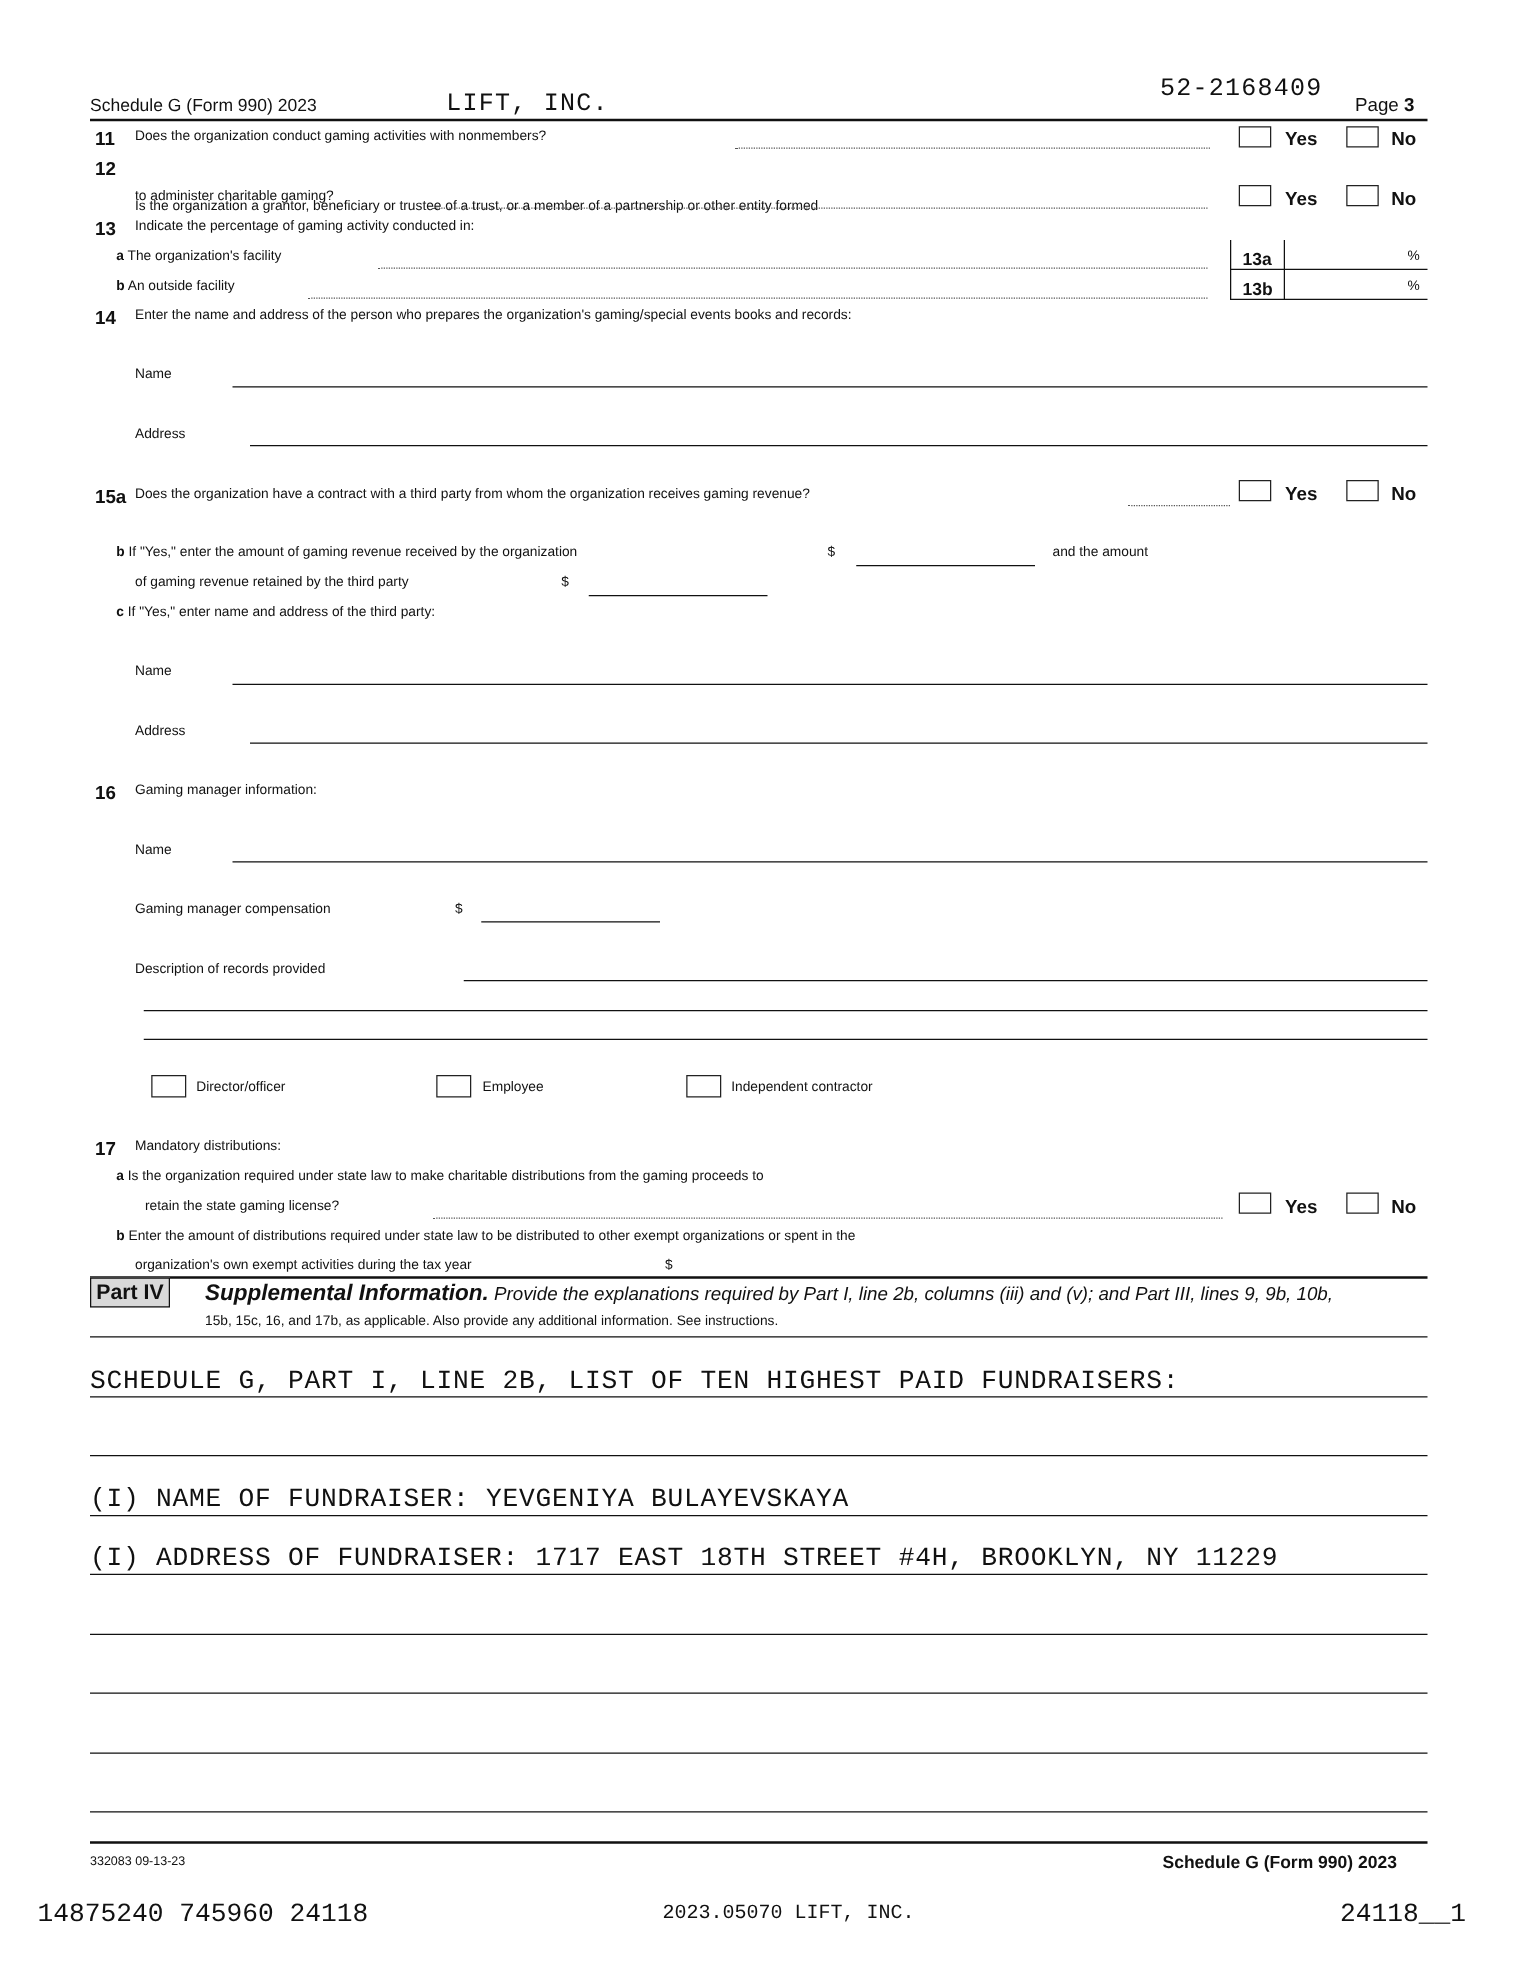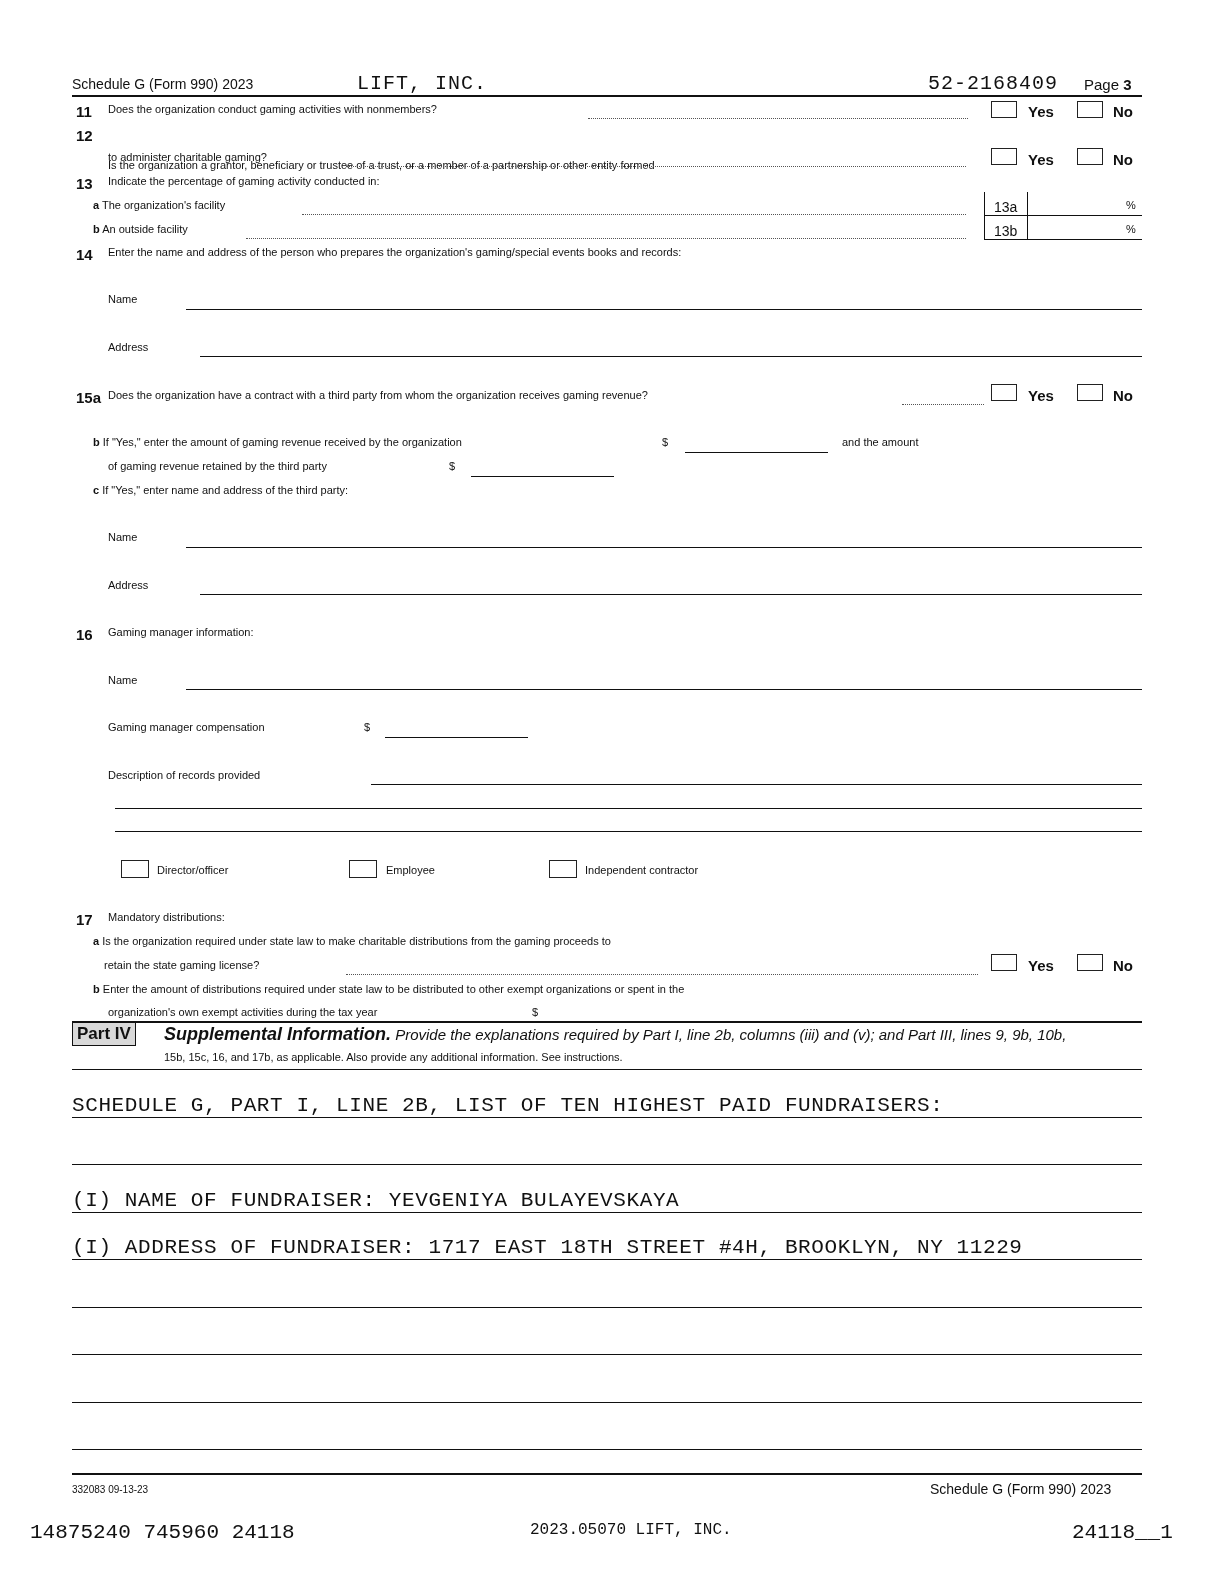--- a/index.html
+++ b/index.html
@@ -1,37 +1,37 @@
 <!DOCTYPE html>
 <html><head>
 <meta charset="utf-8">
 <style>
   html, body { margin: 0; padding: 0; background: #ffffff; }
   body { width: 1224px; height: 1584px; position: relative; overflow: hidden;
          font-family: "Liberation Sans", sans-serif; color: #111; }
   .abs { position: absolute; }
   .sans { font-family: "Liberation Sans", sans-serif; font-size: 11px; }
   .mono { font-family: "Liberation Mono", monospace; }
-  .b { font-weight: normal; }
+  .b { font-weight: bold; }
   .hr { position: absolute; height: 0; border-top: 1.5px solid #111; }
   .hr-thick { border-top-width: 2.5px; }
   .dots { position: absolute; height: 0; border-top: 1.5px dotted #555; }
   .cb { position: absolute; width: 26px; height: 17px; border: 1.2px solid #222; background: #fff; box-sizing: border-box; }
   .yn { position: absolute; font-weight: bold; font-size: 15px; }
   .num { position: absolute; font-weight: bold; font-size: 15px; }
   .box13 { position: absolute; border-left: 1.5px solid #111; }
   .mono-line { font-size: 21px; letter-spacing: 0.6px; }
   .partbox { position: absolute; background: #d9d9d9; border: 1.5px solid #111; font-weight: bold; font-size: 17px; padding: 0 4px; line-height: 22px; }
 </style>
 </head>
 <body>
 
 <div class="abs sans" style="left:72px;top:76px;font-size:14px;">Schedule G (Form 990) 2023</div>
 <div class="abs mono" style="left:357px;top:72px;font-size:20px;letter-spacing:1px;">LIFT, INC.</div>
-<div class="abs mono" style="left:928px;top:72px;font-size:20px;letter-spacing:1px;">52-2168409</div>
+<div class="abs mono" style="left:928px;top:60px;font-size:20px;letter-spacing:1px;">52-2168409</div>
 <div class="abs sans" style="left:1084px;top:76px;font-size:15px;"><span>Page</span> <b>3</b></div>
 <div class="hr hr-thick" style="left:72px;top:95px;width:1070px;"></div>
 
 <div class="num" style="left:76px;top:103px;">11</div>
 <div class="abs sans" style="left:108px;top:103px;">Does the organization conduct gaming activities with nonmembers?</div>
 <div class="dots" style="left:588px;top:118px;width:380px;"></div>
 <div class="cb" style="left:991px;top:101px;"></div>
 <div class="yn" style="left:1028px;top:103px;">Yes</div>
 <div class="cb" style="left:1077px;top:101px;"></div>
 <div class="yn" style="left:1113px;top:103px;">No</div>
@@ -115,21 +115,21 @@
 <div class="cb" style="left:121px;top:860px;width:28px;height:18px;"></div>
 <div class="abs sans" style="left:157px;top:864px;">Director/officer</div>
 <div class="cb" style="left:349px;top:860px;width:28px;height:18px;"></div>
 <div class="abs sans" style="left:386px;top:864px;">Employee</div>
 <div class="cb" style="left:549px;top:860px;width:28px;height:18px;"></div>
 <div class="abs sans" style="left:585px;top:864px;">Independent contractor</div>
 
 <div class="num" style="left:76px;top:911px;">17</div>
 <div class="abs sans" style="left:108px;top:911px;">Mandatory distributions:</div>
 <div class="abs sans" style="left:93px;top:935px;"><b>a</b> <span>Is the organization required under state law to make charitable distributions from the gaming proceeds to</span></div>
-<div class="abs sans" style="left:104px;top:959px;text-align:right;">retain the state gaming license?</div>
+<div class="abs sans" style="left:116px;top:959px;text-align:right;">retain the state gaming license?</div>
 <div class="dots" style="left:346px;top:974px;width:632px;"></div>
 <div class="cb" style="left:991px;top:954px;"></div>
 <div class="yn" style="left:1028px;top:957px;">Yes</div>
 <div class="cb" style="left:1077px;top:954px;"></div>
 <div class="yn" style="left:1113px;top:957px;">No</div>
 <div class="abs sans" style="left:93px;top:983px;"><b>b</b> <span>Enter the amount of distributions required under state law to be distributed to other exempt organizations or spent in the</span></div>
 <div class="abs sans" style="left:108px;top:1006px;">organization's own exempt activities during the tax year</div>
 <div class="abs sans" style="left:532px;top:1006px;">$</div>
 <div class="abs sans" style="left:552px;top:1006px;width:140px;"></div>
 

